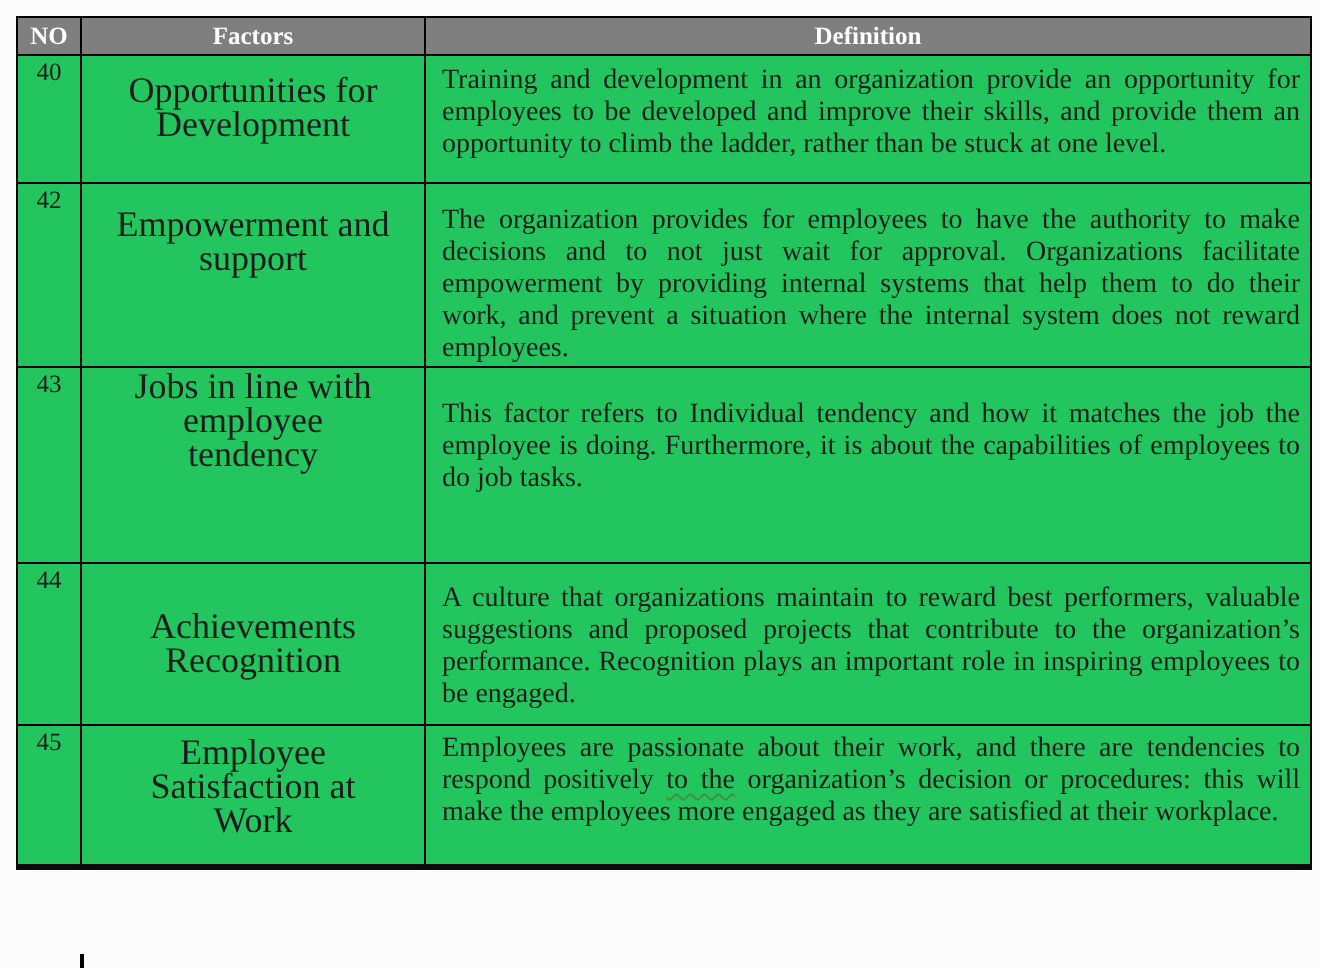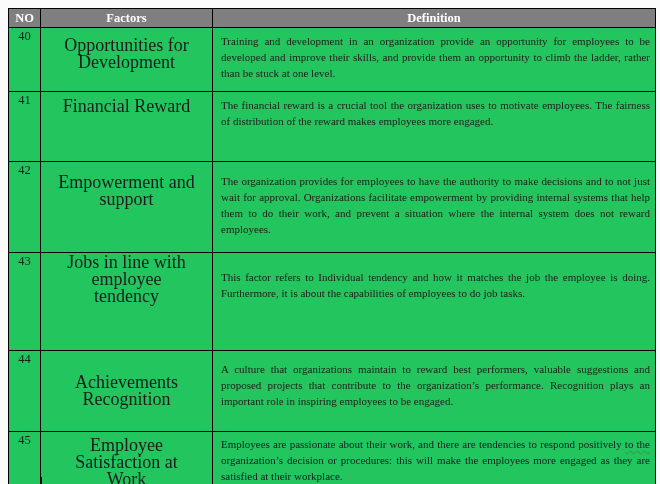--- a/index.html
+++ b/index.html
@@ -46,21 +46,21 @@
   }
   .factor-cell {
     text-align: center;
     font-size: 18px;
     line-height: 17px;
     white-space: pre-line;
     padding-left: 6px; padding-right: 6px;
   }
   .def-cell {
     text-align: justify;
-    font-size: 11px;
+    font-size: 14px;
     line-height: 16px;
     padding-left: 8px; padding-right: 5px;
   }
   
   tr.r40 { height: 64px; }
   tr.r41 { height: 70px; }
   tr.r42 { height: 91px; }
   tr.r43 { height: 98px; margin-left: 24px; }
   tr.r44 { height: 81px; }
   tr.r45 { height: 71px; }
@@ -105,25 +105,20 @@
         <th>Definition</th>
       </tr>
     </thead>
     <tbody>
       <tr class="r40">
         <td class="no-cell">40</td>
         <td class="factor-cell">Opportunities for
 Development</td>
         <td class="def-cell">Training and development in an organization provide an opportunity for employees to be developed and improve their skills, and provide them an opportunity to climb the ladder, rather than be stuck at one level.</td>
       </tr>
-      <tr class="r41">
-        <td class="no-cell">41</td>
-        <td class="factor-cell">Financial Reward</td>
-        <td class="def-cell">The financial reward is a crucial tool the organization uses to motivate employees. The fairness of distribution of the reward makes employees more engaged.</td>
-      </tr>
       <tr class="r42">
         <td class="no-cell">42</td>
         <td class="factor-cell">Empowerment and
 support</td>
         <td class="def-cell">The organization provides for employees to have the authority to make decisions and to not just wait for approval. Organizations facilitate empowerment by providing internal systems that help them to do their work, and prevent a situation where the internal system does not reward employees.</td>
       </tr>
       <tr class="r43">
         <td class="no-cell">43</td>
         <td class="factor-cell">Jobs in line with employee
 tendency</td>

